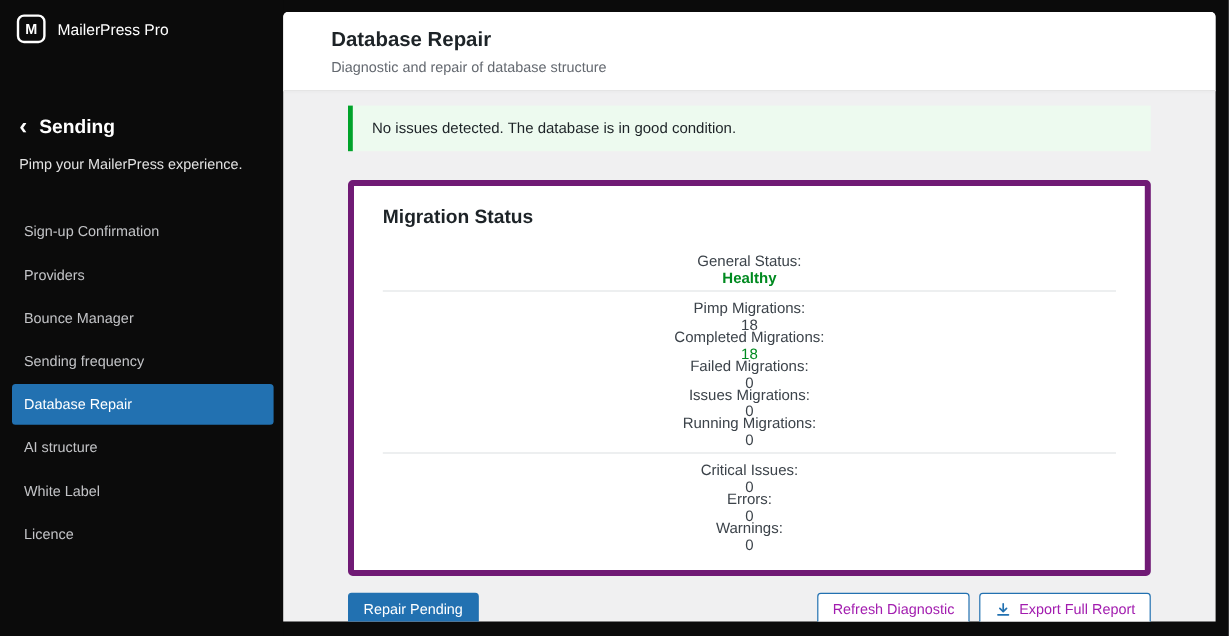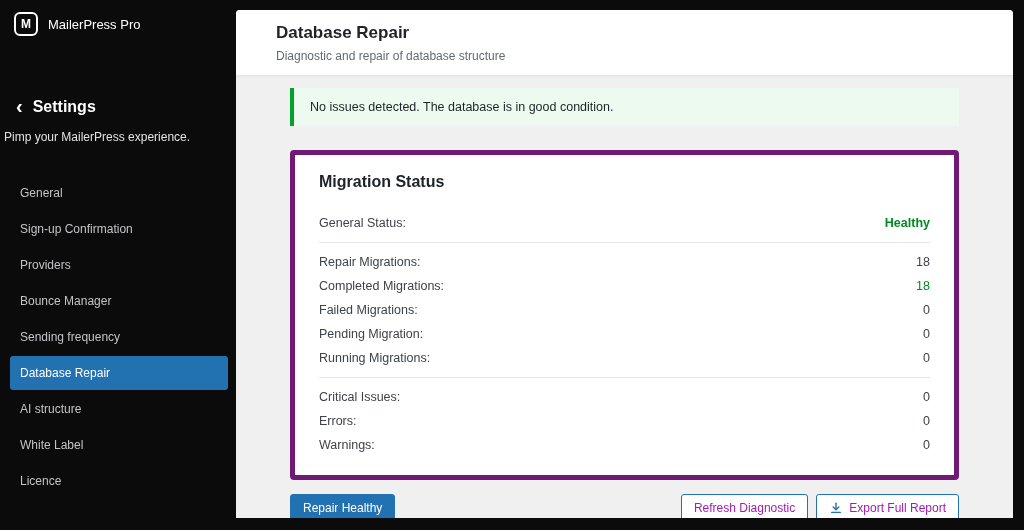--- a/index.html
+++ b/index.html
@@ -29,21 +29,21 @@
   .settings-head {
     display: flex; align-items: center; gap: 10px;
     padding: 0 16px; margin-top: 50px;
   }
   .back-chevron {
     font-size: 20px; line-height: 18px; color: #fff; cursor: pointer;
     font-weight: bold; transform: translateY(-1px);
   }
   .settings-title { font-size: 16px; font-weight: bold; color: #fff; }
   .settings-sub {
-    padding: 0 4px; margin-top: 14px; font-size: 12px; color: #e2e2e2;
+    padding: 0 16px; margin-top: 14px; font-size: 12px; color: #e2e2e2;
   }
 
   .menu { margin-top: 32px; }
   .menu-item {
     margin: 2px 8px 2px 10px;
     padding: 10px 10px;
     font-size: 12px; color: #c3c4c7;
     border-radius: 3px;
     cursor: pointer;
   }
@@ -82,21 +82,21 @@
     border: 5px solid #701a75;
     border-radius: 4px;
   }
   .card-title {
     font-size: 16px; font-weight: bold; color: #1d2327;
     padding: 18px 24px 20px 24px;
   }
   .card-body { padding: 0 24px 18px 24px; }
   .stat-row {
     display: flex; align-items: center; justify-content: space-between;
-    height: 24px; font-size: 12.5px; color: #3c434a;
+    height: 24px; font-size: 12.5px; color: #3c434a; flex-direction: column;
   }
   .stat-value { color: #3c434a; }
   .stat-value.green { color: #008a20; font-weight: bold; }
   .stat-value.green-plain { color: #008a20; }
   .rule { border: none; border-top: 1px solid #e2e4e7; margin: 7px 0; }
 
   .actions {
     display: flex; align-items: center; justify-content: space-between;
     margin-top: 14px;
   }
@@ -119,26 +119,25 @@
 <body>
 
 <div class="sidebar">
   <div class="brand">
     <div class="brand-logo">M</div>
     <div class="brand-name">MailerPress Pro</div>
   </div>
 
   <div class="settings-head">
     <span class="back-chevron">‹</span>
-    <span class="settings-title">Settings</span>
+    <span class="settings-title">Sending</span>
   </div>
   <div class="settings-sub">Pimp your MailerPress experience.</div>
 
   <div class="menu">
-    <div class="menu-item">General</div>
     <div class="menu-item">Sign-up Confirmation</div>
     <div class="menu-item">Providers</div>
     <div class="menu-item">Bounce Manager</div>
     <div class="menu-item">Sending frequency</div>
     <div class="menu-item active">Database Repair</div>
     <div class="menu-item">AI structure</div>
     <div class="menu-item">White Label</div>
     <div class="menu-item">Licence</div>
   </div>
 </div>
@@ -159,33 +158,33 @@
       <div class="card-body">
 
         <div class="stat-row">
           <span>General Status:</span>
           <span class="stat-value green">Healthy</span>
         </div>
 
         <hr class="rule">
 
         <div class="stat-row">
-          <span>Repair Migrations:</span>
+          <span>Pimp Migrations:</span>
           <span class="stat-value">18</span>
         </div>
         <div class="stat-row">
           <span>Completed Migrations:</span>
           <span class="stat-value green-plain">18</span>
         </div>
         <div class="stat-row">
           <span>Failed Migrations:</span>
           <span class="stat-value">0</span>
         </div>
         <div class="stat-row">
-          <span>Pending Migration:</span>
+          <span>Issues Migrations:</span>
           <span class="stat-value">0</span>
         </div>
         <div class="stat-row">
           <span>Running Migrations:</span>
           <span class="stat-value">0</span>
         </div>
 
         <hr class="rule">
 
         <div class="stat-row">
@@ -199,21 +198,21 @@
         <div class="stat-row">
           <span>Warnings:</span>
           <span class="stat-value">0</span>
         </div>
 
       </div>
     </div>
 
     <div class="actions">
       <button class="btn btn-primary">
-        <span>Repair Healthy</span>
+        <span>Repair Pending</span>
       </button>
       <div class="actions-right">
         <button class="btn btn-outline">
           <span>Refresh Diagnostic</span>
         </button>
         <button class="btn btn-outline">
           <span class="dl-icon">
             <svg width="14" height="14" viewBox="0 0 16 16">
               <path d="M8 2.5v7" stroke="#2271b1" stroke-width="1.6" fill="none" stroke-linecap="round"></path>
               <path d="M4.8 6.8L8 10l3.2-3.2" stroke="#2271b1" stroke-width="1.6" fill="none" stroke-linecap="round" stroke-linejoin="round"></path>

